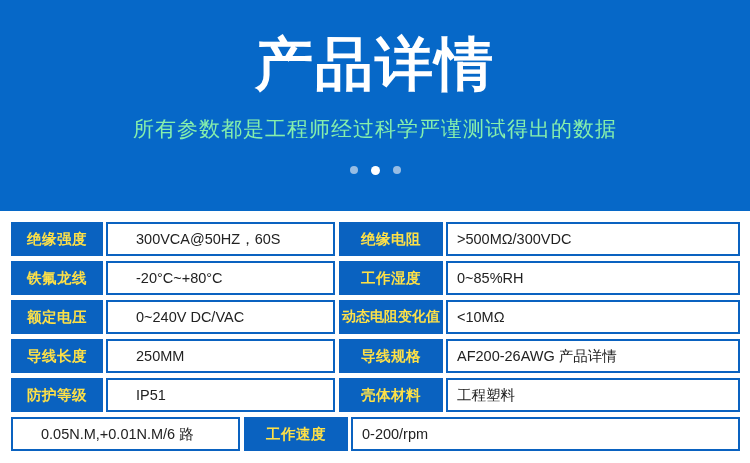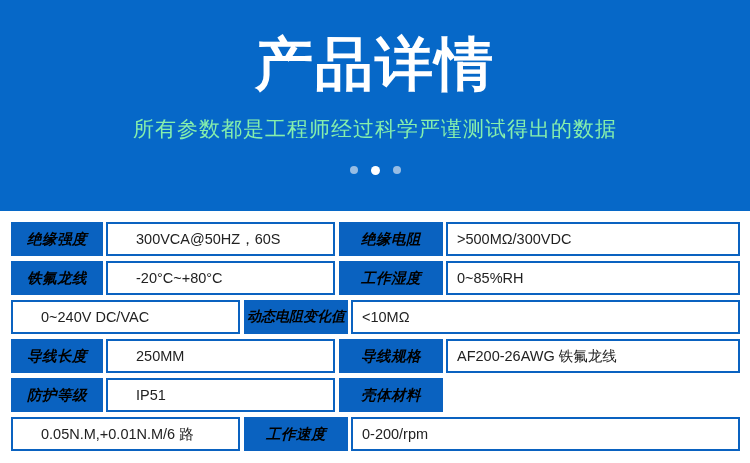--- a/index.html
+++ b/index.html
@@ -97,27 +97,26 @@
     margin-bottom: 0;
   }
   .cell {
     box-sizing: border-box;
     height: 34px;
     display: flex;
     align-items: center;
   }
   .label-cell {
     background: #0a62c0;
-    color: #000000;
+    color: #fde047;
     font-size: 14.5px;
     font-weight: bold;
     justify-content: center;
     letter-spacing: 0.5px;
     flex: 0 0 auto;
-    font-style: italic;
   }
   .label-cell.left {
     width: 92px;
   }
   .label-cell.right {
     width: 104px;
   }
   .value-cell {
     background: #ffffff;
     border: 2px solid #0a62c0;
@@ -177,36 +176,38 @@
     </div>
 
     <div class="spec-row">
       <div class="cell label-cell left">铁氟龙线</div>
       <div class="cell value-cell left">-20°C~+80°C</div>
       <div class="cell label-cell right">工作湿度</div>
       <div class="cell value-cell right">0~85%RH</div>
     </div>
 
     <div class="spec-row">
+      <div class="cell label-cell left">额定电压</div>
       <div class="cell value-cell left">0~240V DC/VAC</div>
       <div class="cell label-cell right narrowfont">动态电阻变化值</div>
       <div class="cell value-cell right">&lt;10MΩ</div>
     </div>
 
     <div class="spec-row">
       <div class="cell label-cell left">导线长度</div>
       <div class="cell value-cell left">250MM</div>
       <div class="cell label-cell right">导线规格</div>
-      <div class="cell value-cell right">AF200-26AWG 铁氟龙线</div>
+      <div class="cell value-cell right">AF200-26AWG 产品详情</div>
     </div>
 
     <div class="spec-row">
       <div class="cell label-cell left">防护等级</div>
       <div class="cell value-cell left">IP51</div>
       <div class="cell label-cell right">壳体材料</div>
+      <div class="cell value-cell right">工程塑料</div>
     </div>
 
     <div class="spec-row">
       <div class="cell value-cell left">0.05N.M,+0.01N.M/6 路</div>
       <div class="cell label-cell right">工作速度</div>
       <div class="cell value-cell right">0-200/rpm</div>
     </div>
 
   </div>
 

